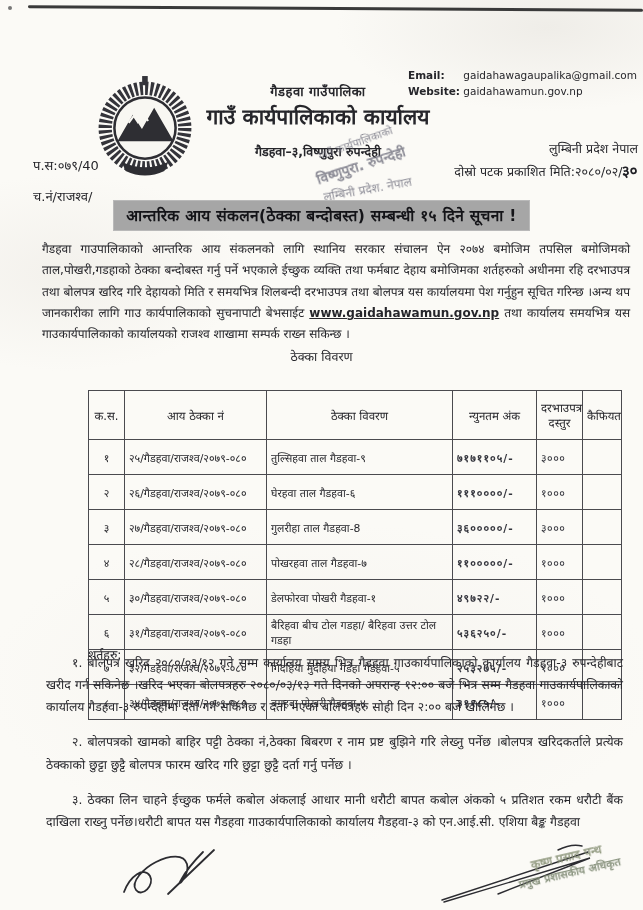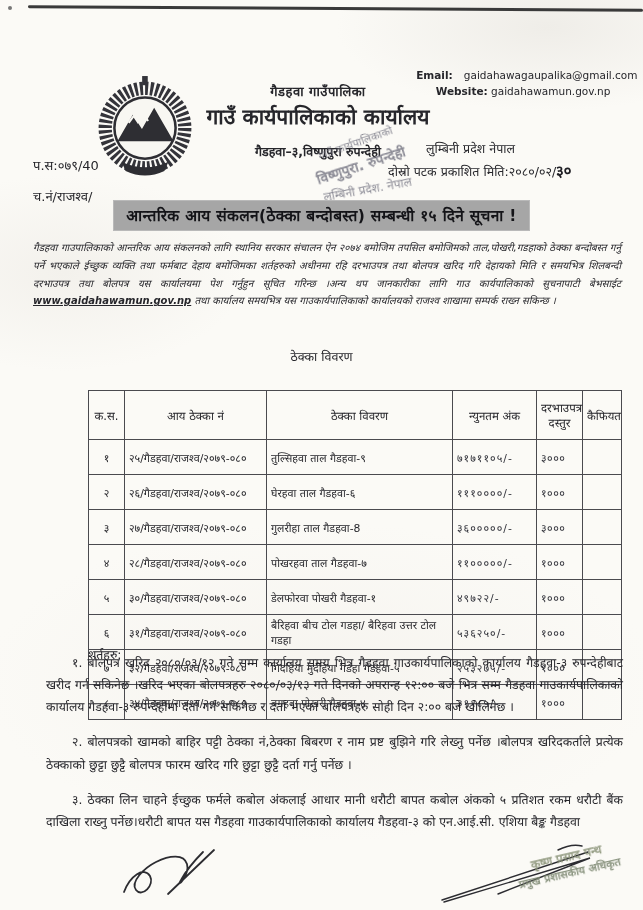--- a/index.html
+++ b/index.html
@@ -15,48 +15,48 @@
   }
   .scan-edge{position:absolute;top:7px;left:28px;width:615px;height:3px;background:#3a3a3a;transform:rotate(.35deg);border-radius:2px;}
   .scan-dot{position:absolute;top:6px;left:8px;width:4px;height:4px;background:#777;border-radius:50%;}
 
   
   .logo{position:absolute;left:94px;top:74px;width:102px;height:102px;}
   .head-center{position:absolute;left:178px;top:82px;width:280px;text-align:center;}
   .org-name{font-size:13px;font-weight:bold;letter-spacing:.5px;}
   .office-name{font-size:21px;font-weight:bold;margin-top:2px;}
   .address-line{font-size:12.5px;font-weight:bold;margin-top:13px;}
-  .contact{position:absolute;left:408px;top:68px;width:230px;font-size:10.5px;line-height:1.5;text-align:center;}
+  .contact{position:absolute;left:408px;top:68px;width:230px;font-size:10.5px;line-height:1.5;}
   .contact b{display:inline-block;width:52px;}
   .refs{position:absolute;left:33px;top:150px;font-size:13px;line-height:2.4;}
-  .province-date{position:absolute;left:388px;top:138px;width:250px;font-size:12.5px;text-align:left;line-height:1.7;}
+  .province-date{position:absolute;left:388px;top:138px;width:250px;font-size:12.5px;text-align:right;line-height:1.7;}
   .hand{display:inline-block;font-weight:bold;font-size:15px;transform:rotate(-4deg);color:#1e1e24;}
 
   
   .round-stamp{position:absolute;left:268px;top:112px;width:190px;height:120px;transform:rotate(-14deg);opacity:.8;filter:blur(.4px);pointer-events:none;}
   .round-stamp text{fill:#70707e;font-family:"DejaVu Sans",sans-serif;}
 
   
   .title-wrap{position:absolute;left:0;top:201px;width:100%;text-align:center;}
   .title-band{display:inline-block;background:#a6a6a6;color:#141418;font-size:15.5px;font-weight:bold;padding:3px 12px 4px;letter-spacing:.3px;box-shadow:0 0 0 1px #b9b9b9;}
 
   
-  .intro{position:absolute;left:33px;top:239px;width:588px;font-size:10px;line-height:1.78;text-align:justify;font-style:italic;}
+  .intro{position:absolute;left:42px;top:239px;width:588px;font-size:12px;line-height:1.78;text-align:justify;}
   .intro .link{text-decoration:underline;font-weight:bold;}
   .tekka-heading{position:absolute;left:0;top:348px;width:100%;text-align:center;font-size:12.5px;}
 
   
   table.contract{position:absolute;left:88px;top:390px;width:533px;border-collapse:collapse;table-layout:fixed;}
   table.contract th,table.contract td{border:1px solid #4a4a4f;padding:2px 4px;vertical-align:middle;}
   table.contract th{font-size:11.5px;font-weight:normal;height:44px;}
   table.contract td{font-size:10.8px;height:30px;}
   .col-sn{width:36px;} .col-no{width:142px;} .col-desc{width:186px;}
   .col-min{width:84px;} .col-fee{width:46px;} .col-rem{width:39px;}
   td.c{text-align:center;}
-  td.hw{font-size:13px;color:#33343c;letter-spacing:1px;font-weight:400;}
+  td.hw{font-size:13px;color:#33343c;letter-spacing:1px;font-weight:700;}
   td.hw2{font-size:12px;color:#33343c;letter-spacing:.5px;font-weight:500;}
 
   
   .cond-head{position:absolute;left:88px;top:634px;font-size:12.3px;margin-top:12px;}
   .conditions{position:absolute;left:33px;top:652px;width:590px;font-size:12.3px;line-height:1.8;text-align:justify;}
   .conditions p{margin:0 0 13px 0;padding-left:13px;text-indent:26px;}
 
   
   .sig-left{position:absolute;left:110px;top:840px;width:170px;height:68px;}
   .sig-right{position:absolute;left:438px;top:842px;width:205px;height:66px;}

